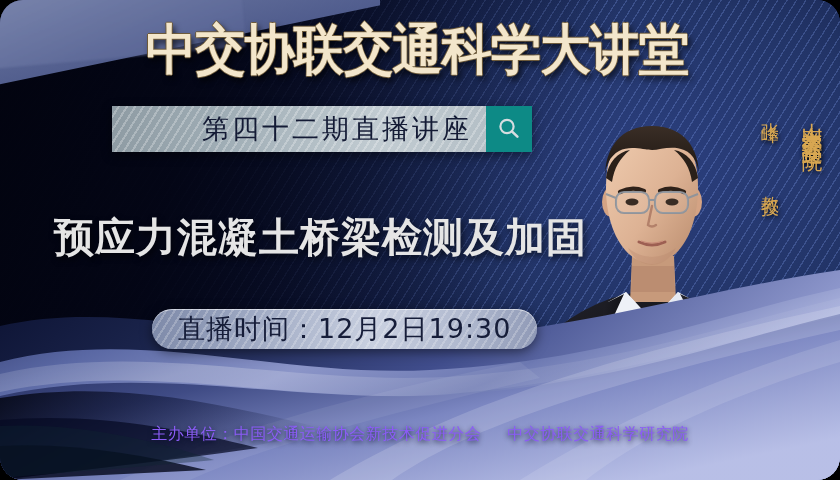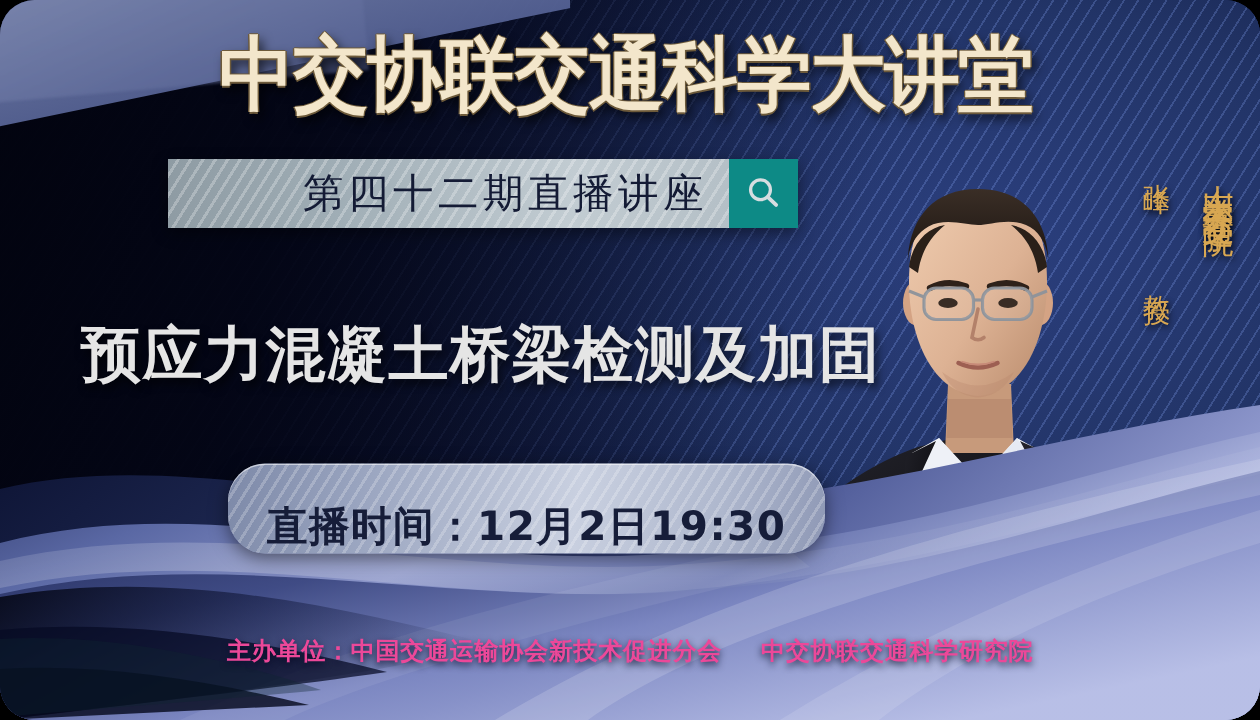--- a/index.html
+++ b/index.html
@@ -172,30 +172,29 @@
     font-family: Liberation Sans, sans-serif;
     text-shadow: 2px 3px 6px rgba(0,0,0,0.65);
     white-space: nowrap;
     margin-top: 24px;
   }
 
   
   .time-pill {
     position: absolute;
     left: 152px; top: 309px;
-    height: 60px;
+    height: 40px;
     padding: 0 26px;
     display: flex;
-    align-items: flex-end;
+    align-items: center;
     border-radius: 25px;
     background: linear-gradient(100deg, #7d89a8 0%, #99a4bf 22%, #c9d0e0 58%, #aeb7cd 82%, #8e98b5 100%);
     box-shadow: 0 3px 12px rgba(0,0,0,0.5), inset 0 1px 0 rgba(255,255,255,0.55);
     position: absolute;
     overflow: hidden;
-    font-weight: bold;
   }
   .time-pill::after {
     content: "";
     position: absolute; inset: 0;
     background-image: repeating-linear-gradient(
       122deg,
       rgba(255,255,255,0.00) 0px,
       rgba(255,255,255,0.00) 5px,
       rgba(255,255,255,0.22) 5px,
       rgba(255,255,255,0.22) 7px
@@ -236,23 +235,23 @@
     font-size: 18px;
     letter-spacing: 3px;
   }
 
   
   .footer {
     position: absolute;
     left: 0; right: 0;
     top: 424px;
     text-align: center;
-    color: #ec4899;
+    color: #8b5cf6;
     font-size: 16px;
-    font-weight: 700;
+    font-weight: 400;
     letter-spacing: 0.5px;
     font-family: "DejaVu Sans", "Liberation Sans", sans-serif;
     text-shadow: 0 2px 5px rgba(8,12,40,0.85);
     white-space: nowrap;
   }
   .footer .gap { display: inline-block; width: 26px; }
 </style>
 </head>
 <body>
 

